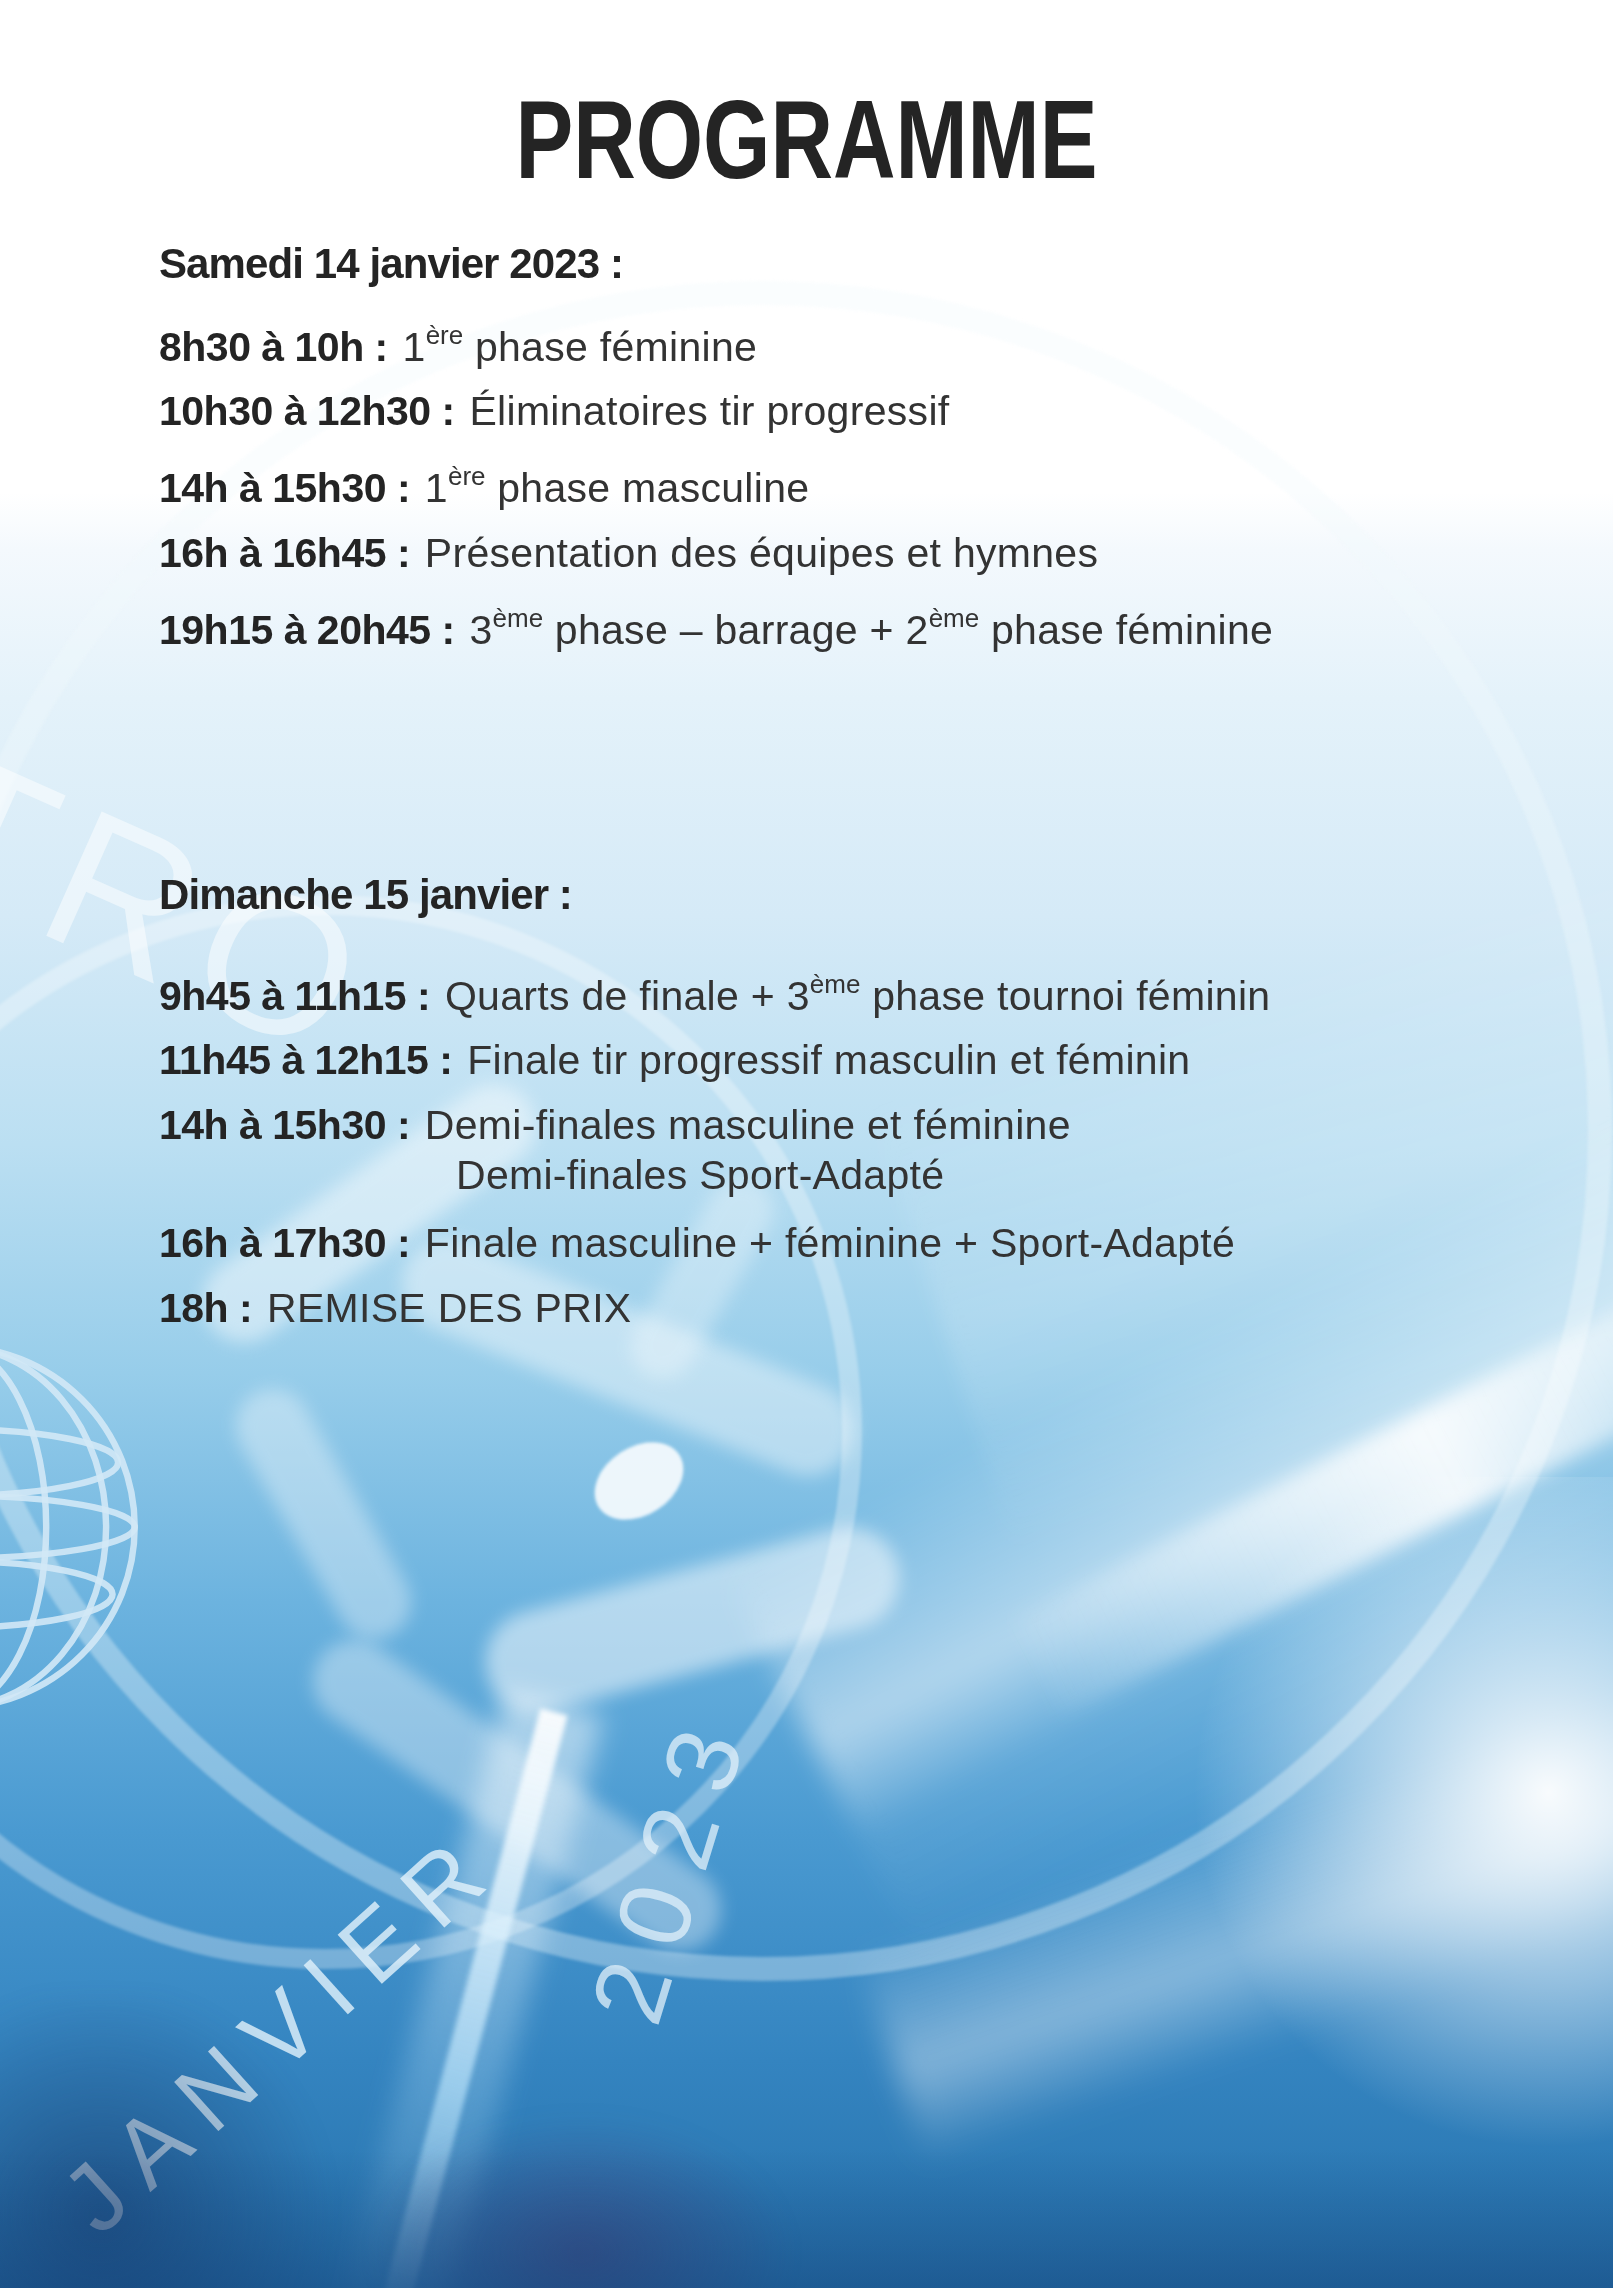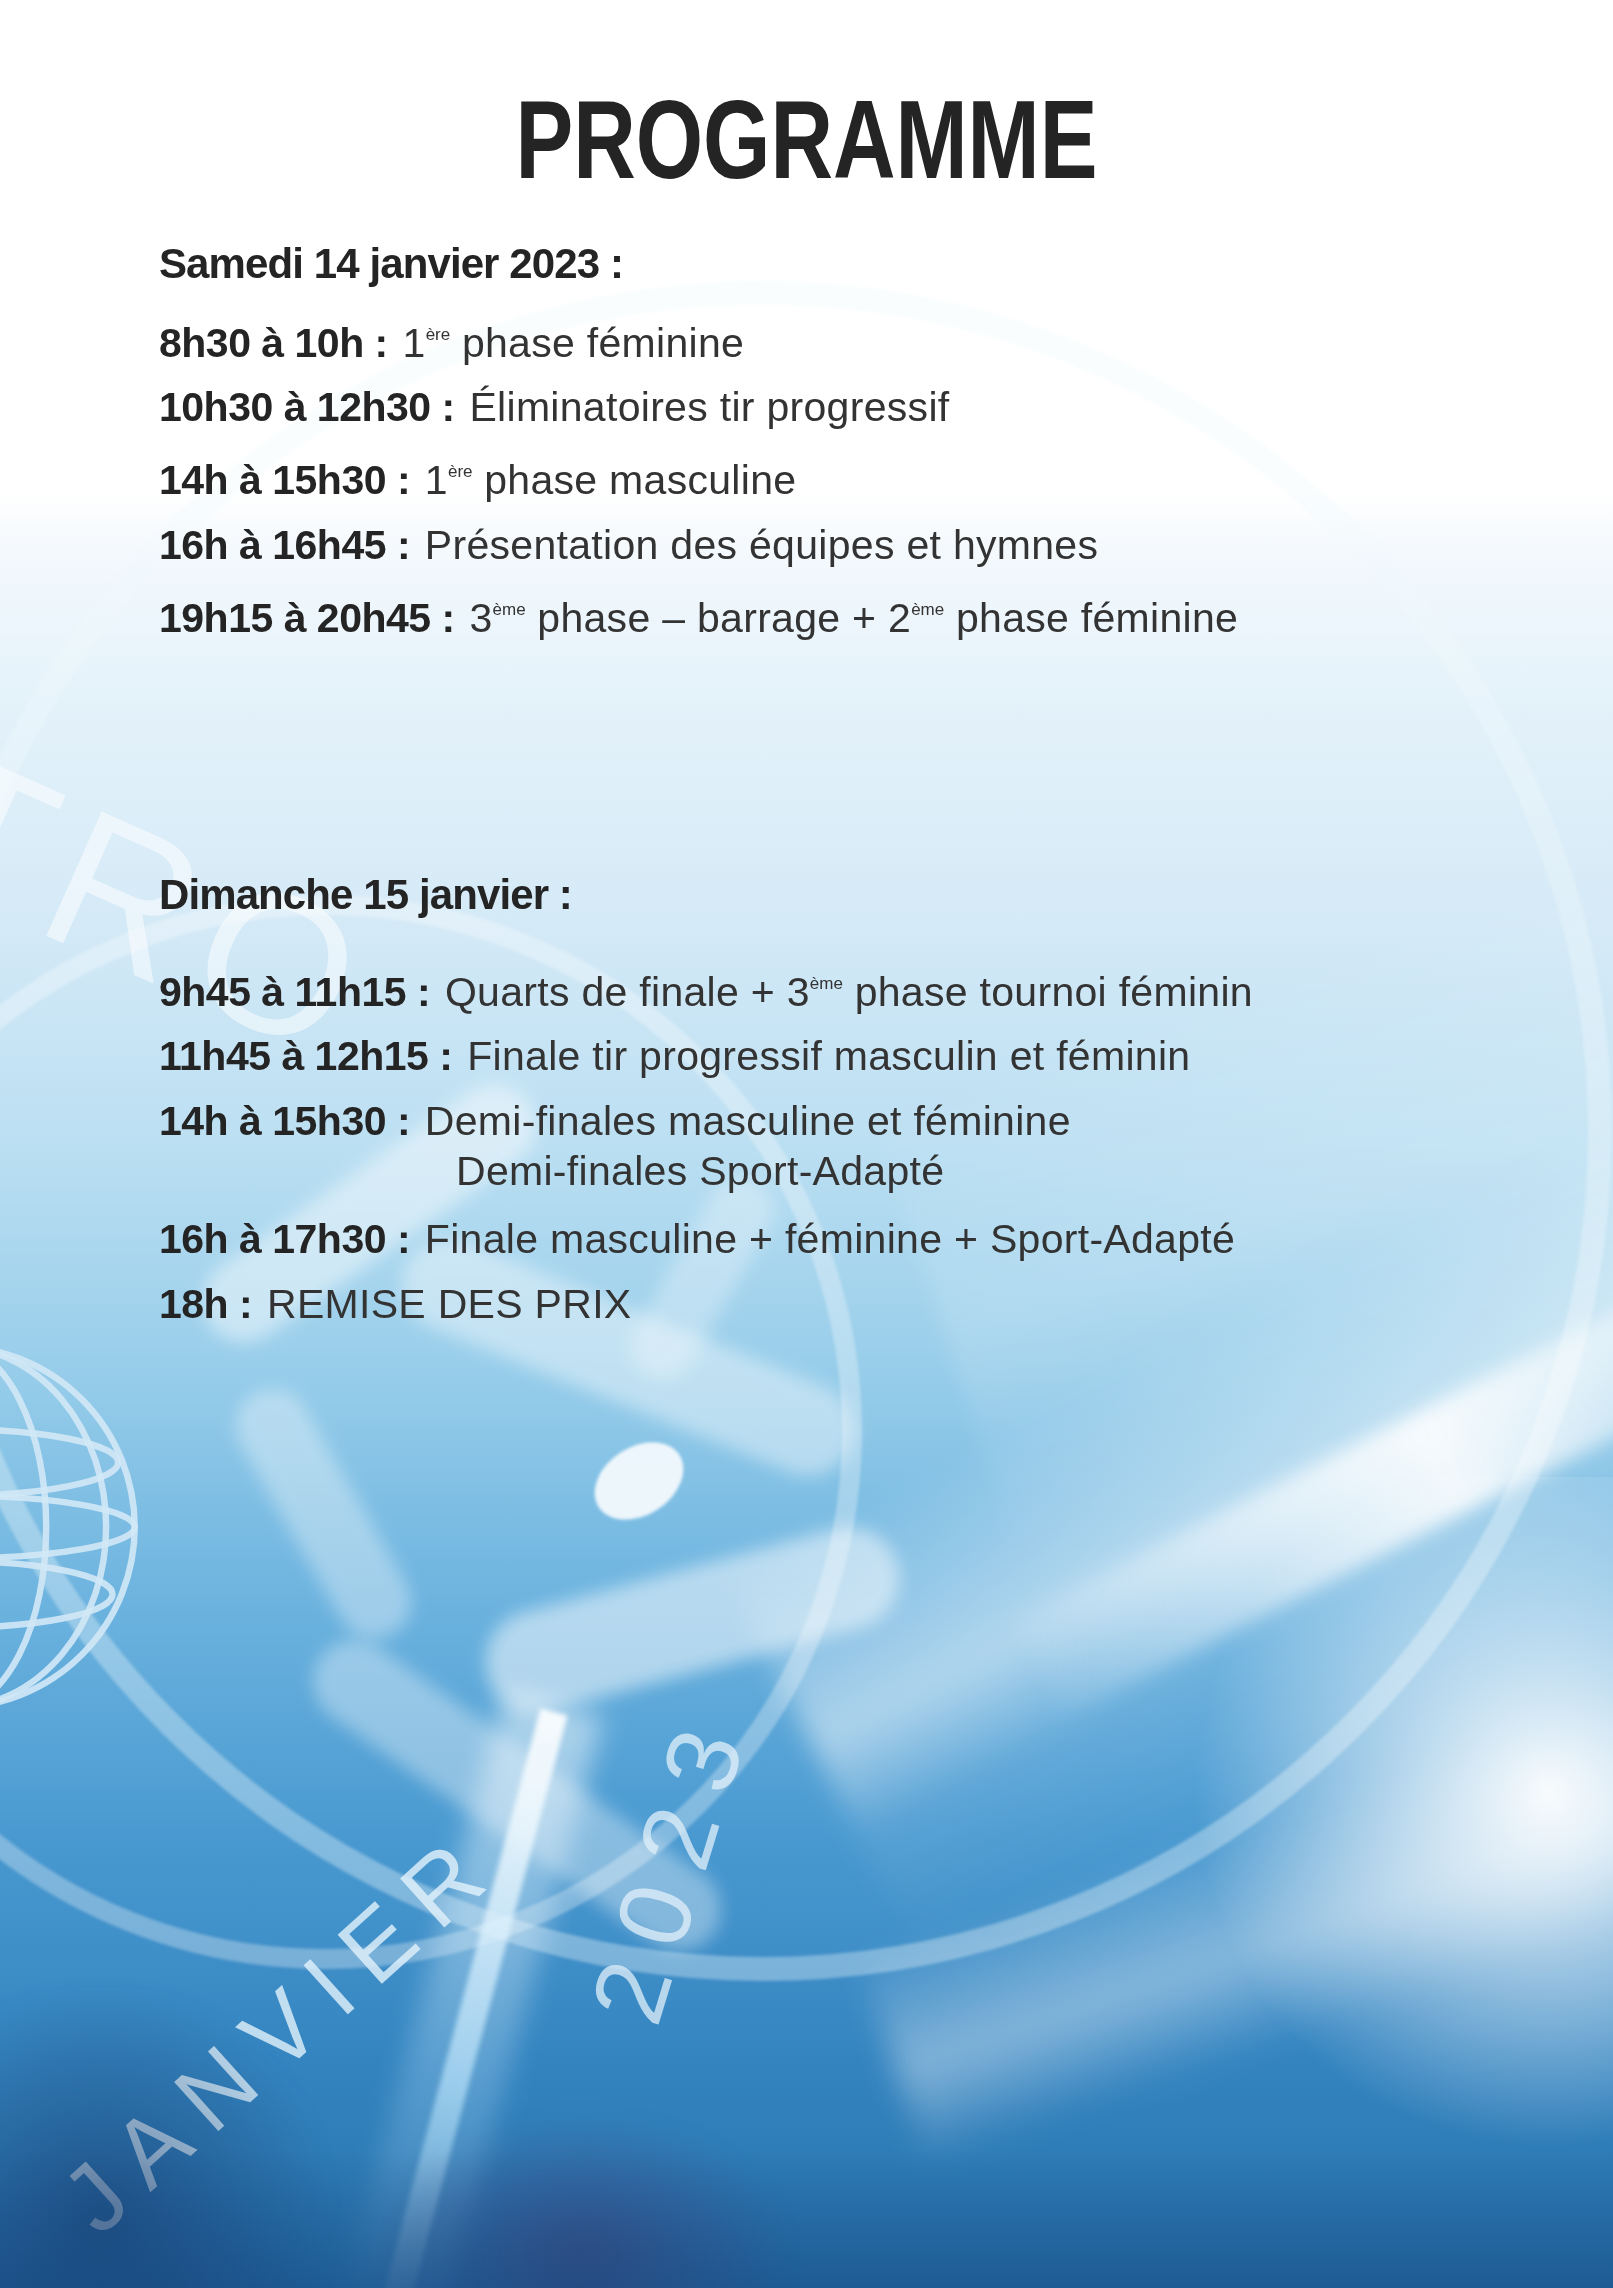--- a/index.html
+++ b/index.html
@@ -64,21 +64,21 @@
   }
   .sec{position:absolute;left:159px;width:1440px;}
   .sec1{top:240px;}
   .sec2{top:871px;}
   .heading{margin:0;font-size:42px;font-weight:700;color:#242424;letter-spacing:-0.9px;line-height:1.15;}
   .sec1 .items{margin-top:23px;}
   .sec2 .items{margin-top:41px;}
   .item{white-space:nowrap;line-height:46px;margin-bottom:18.5px;font-size:41px;}
   .time{font-weight:700;color:#242424;letter-spacing:-0.5px;margin-right:14.8px;margin-top:40px;}
   .desc{font-weight:400;color:#333333;letter-spacing:0.3px;}
-  .sup{font-size:17px;vertical-align:17.5px;letter-spacing:0;}
+  .sup{font-size:26px;vertical-align:17.5px;letter-spacing:0;}
   .cont{white-space:nowrap;line-height:54px;font-size:41px;font-weight:400;color:#333333;letter-spacing:0.3px;}
   .c1{margin-left:325px;}
   .c2{margin-left:297px;}
 </style>
 </head>
 <body>
 
 <div class="page">
 
   <div class="bg-art">

